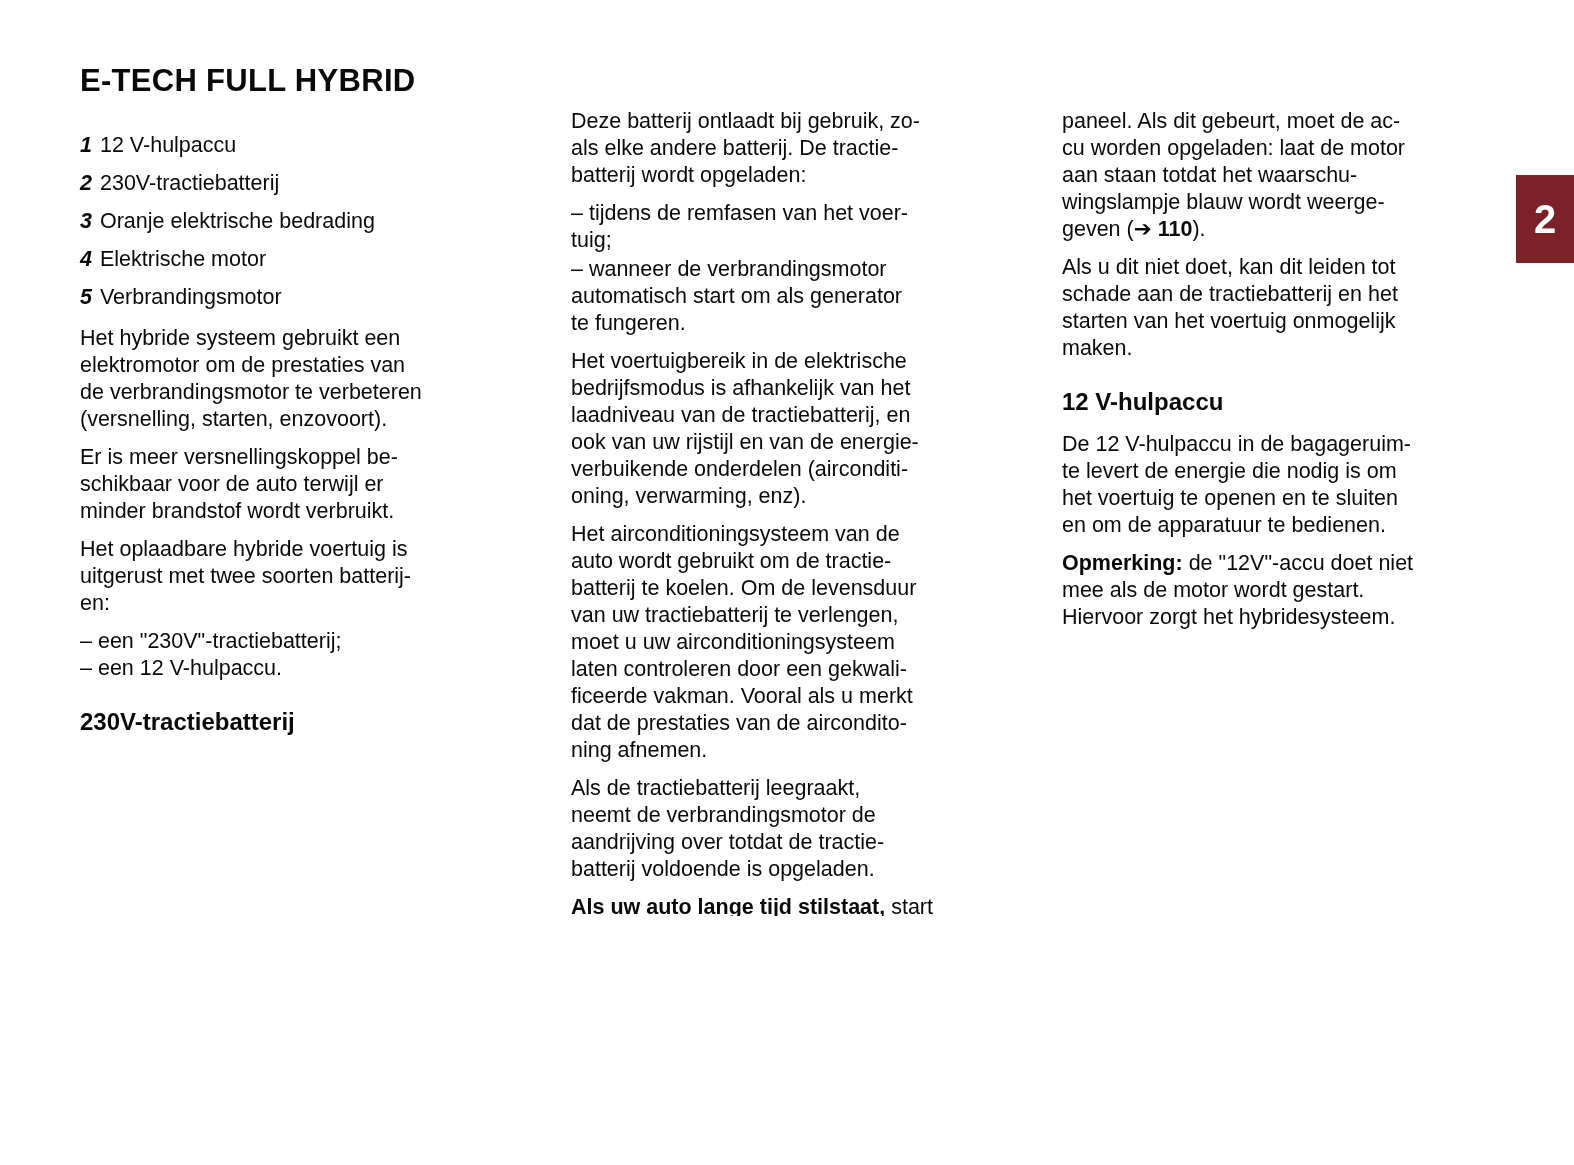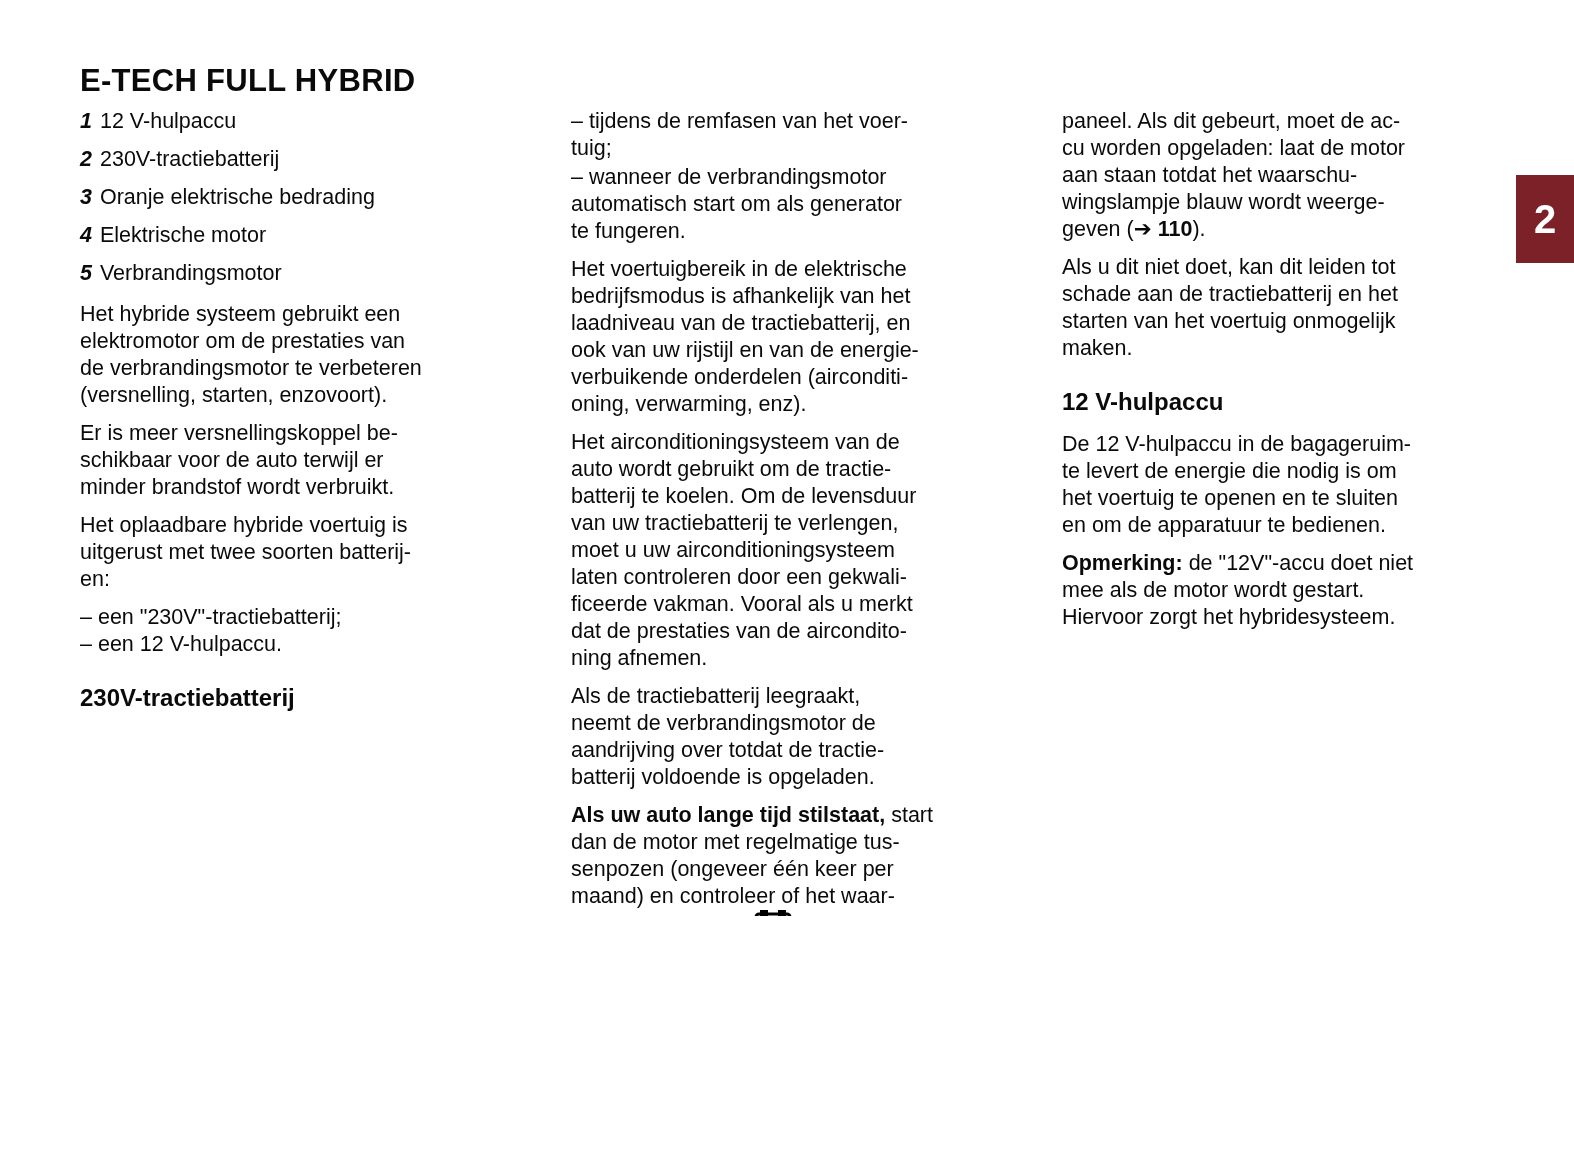--- a/index.html
+++ b/index.html
@@ -33,21 +33,21 @@
     top: 108px;
     display: flex;
     gap: 58px;
   }
   .col {
     width: 433px;
     font-size: 21.5px;
     line-height: 27px;
     color: #0a0a0a;
   }
-  .legend { margin-bottom: 14px; }
+  .legend { margin-bottom: 14px; margin-top: 24px; }
   .legend-item { margin-bottom: 11px; }
   .legend-num {
     font-weight: bold;
     font-style: italic;
     margin-right: 8px;
   }
   .para {
     white-space: pre-line;
     margin: 0 0 11px 0;
   }
@@ -119,20 +119,23 @@
 minder brandstof wordt verbruikt.</p>
       <p class="para">Het oplaadbare hybride voertuig is
 uitgerust met twee soorten batterij-
 en:</p>
       <div class="bullets">–  een "230V"-tractiebatterij;
 –  een 12 V-hulpaccu.</div>
       <h2 class="subheading">230V-tractiebatterij</h2>
     </div>
 
     <div class="col">
+      <p class="para">Deze batterij ontlaadt bij gebruik, zo-
+als elke andere batterij. De tractie-
+batterij wordt opgeladen:</p>
       <p class="para tight">–  tijdens de remfasen van het voer-
 tuig;</p>
       <p class="para">–  wanneer de verbrandingsmotor
 automatisch start om als generator
 te fungeren.</p>
       <p class="para">Het voertuigbereik in de elektrische
 bedrijfsmodus is afhankelijk van het
 laadniveau van de tractiebatterij, en
 ook van uw rijstijl en van de energie-
 verbuikende onderdelen (airconditi-

